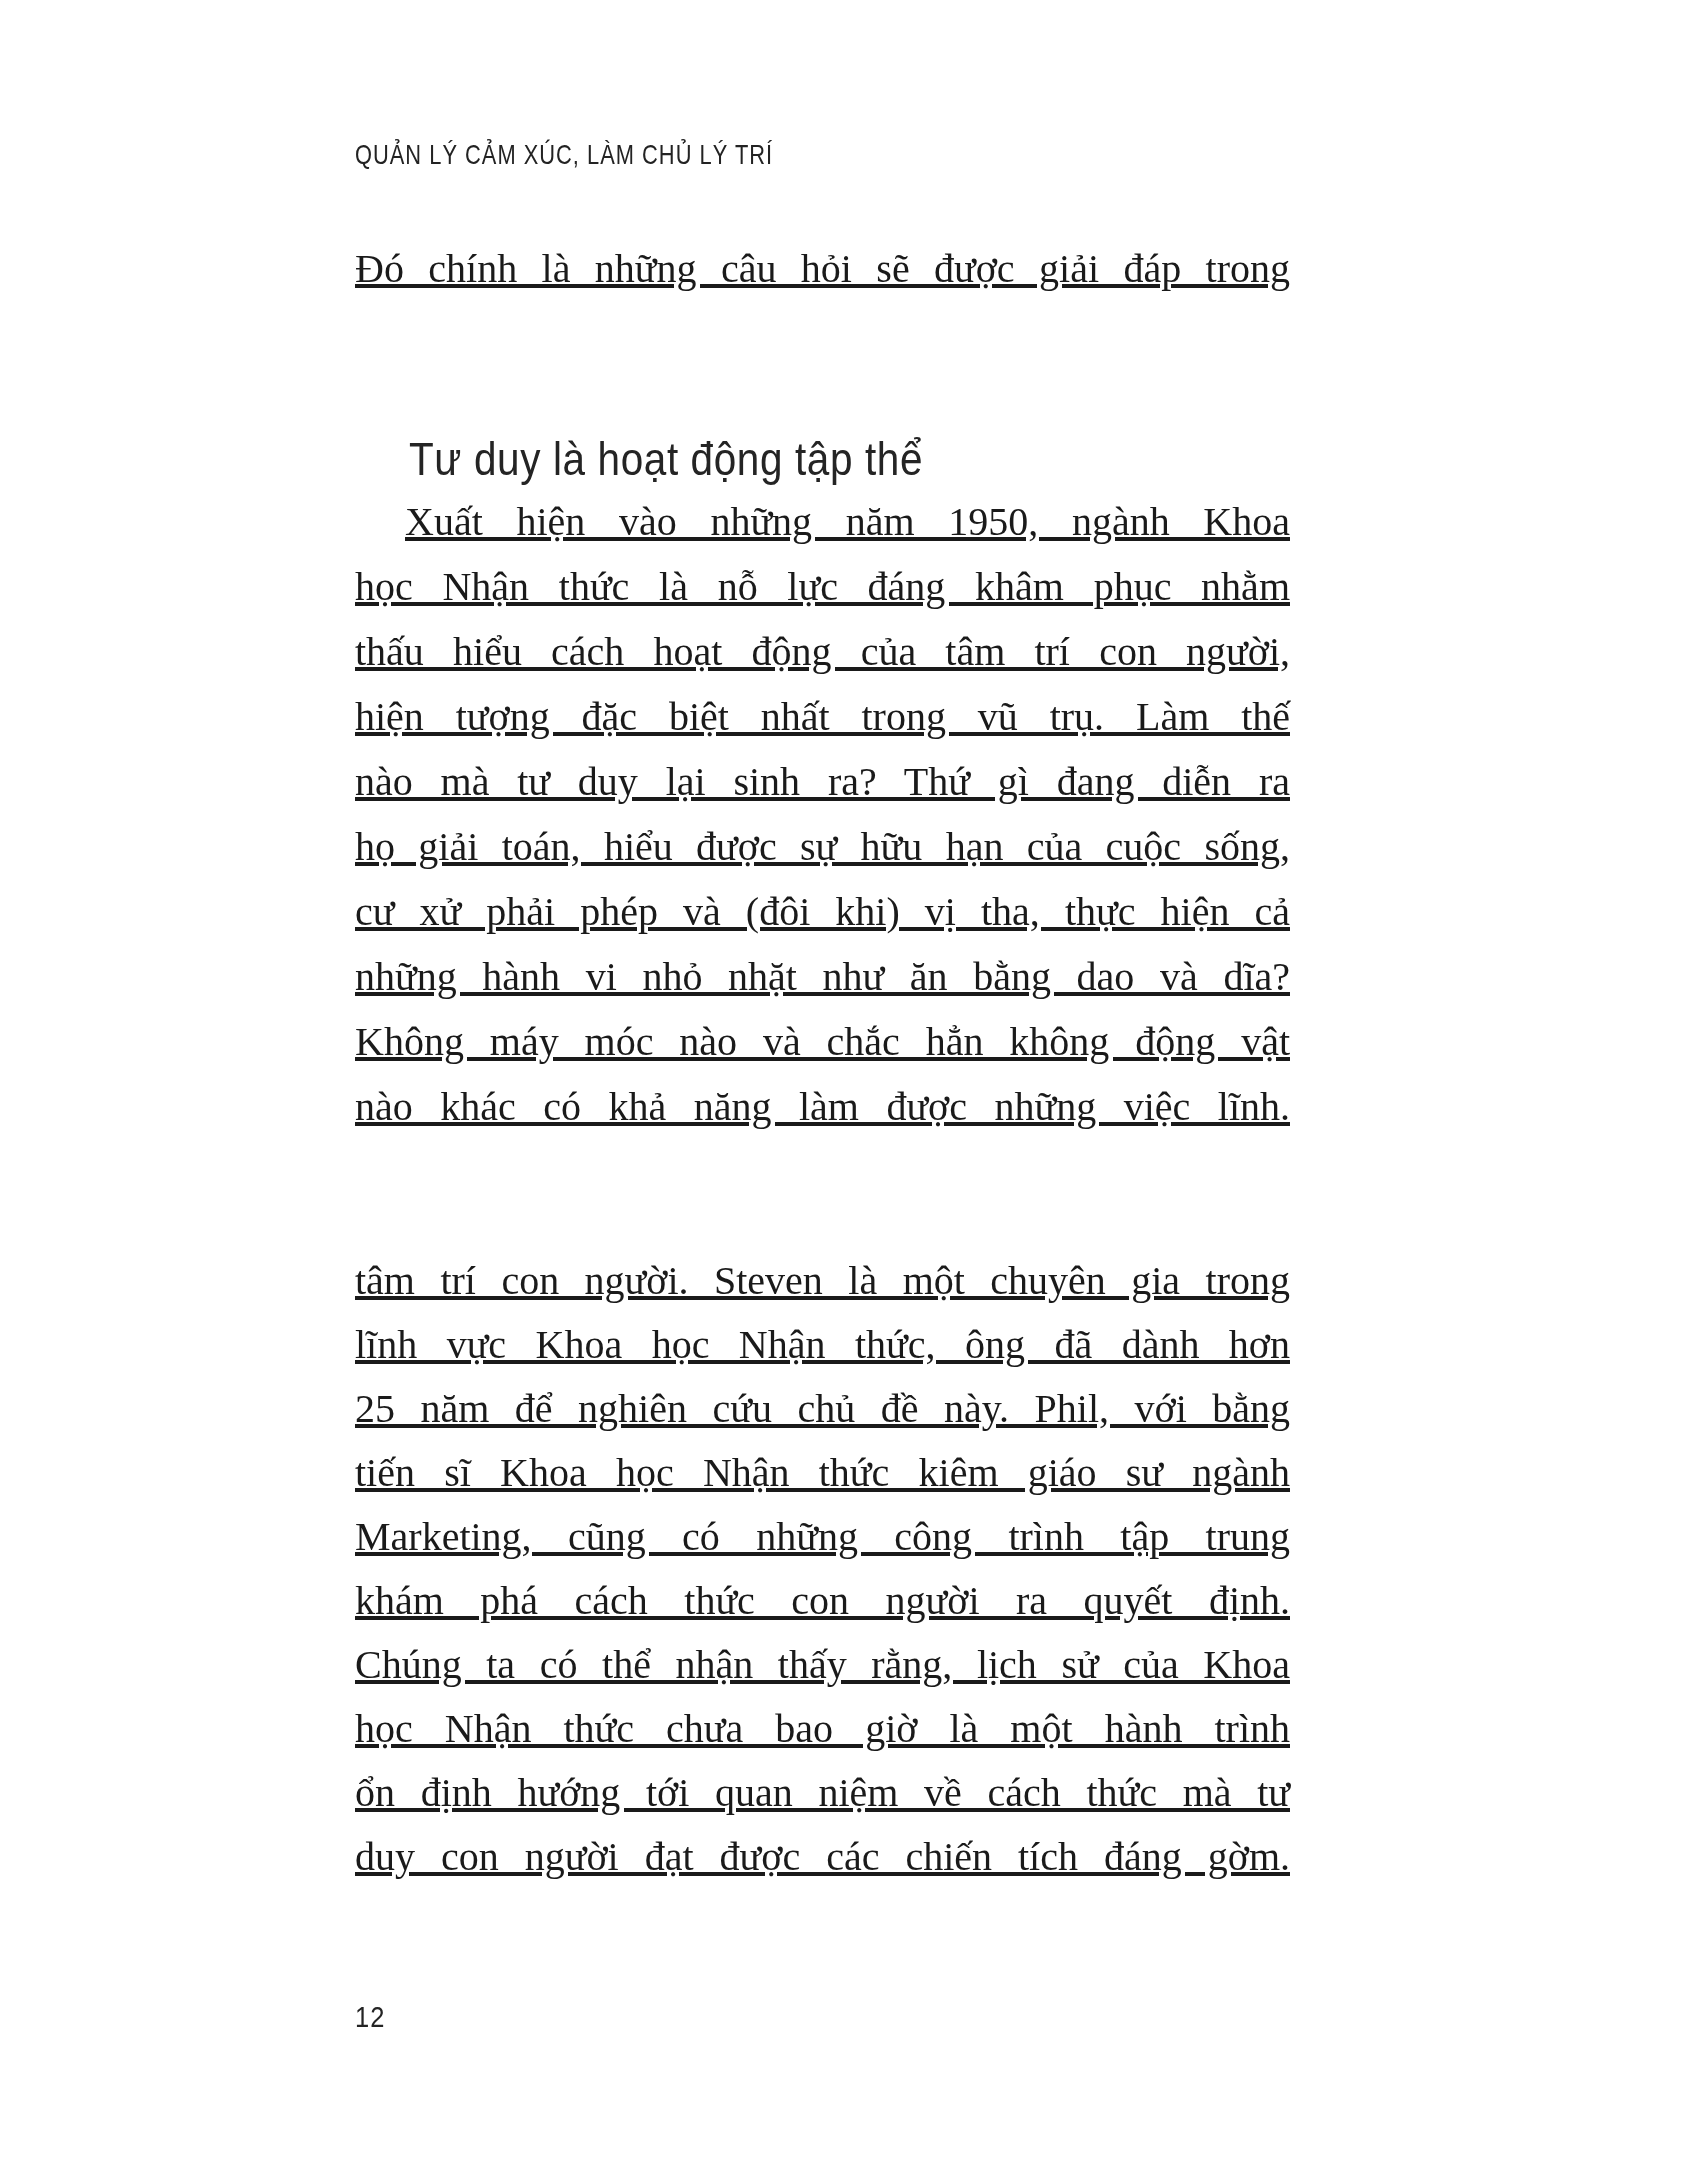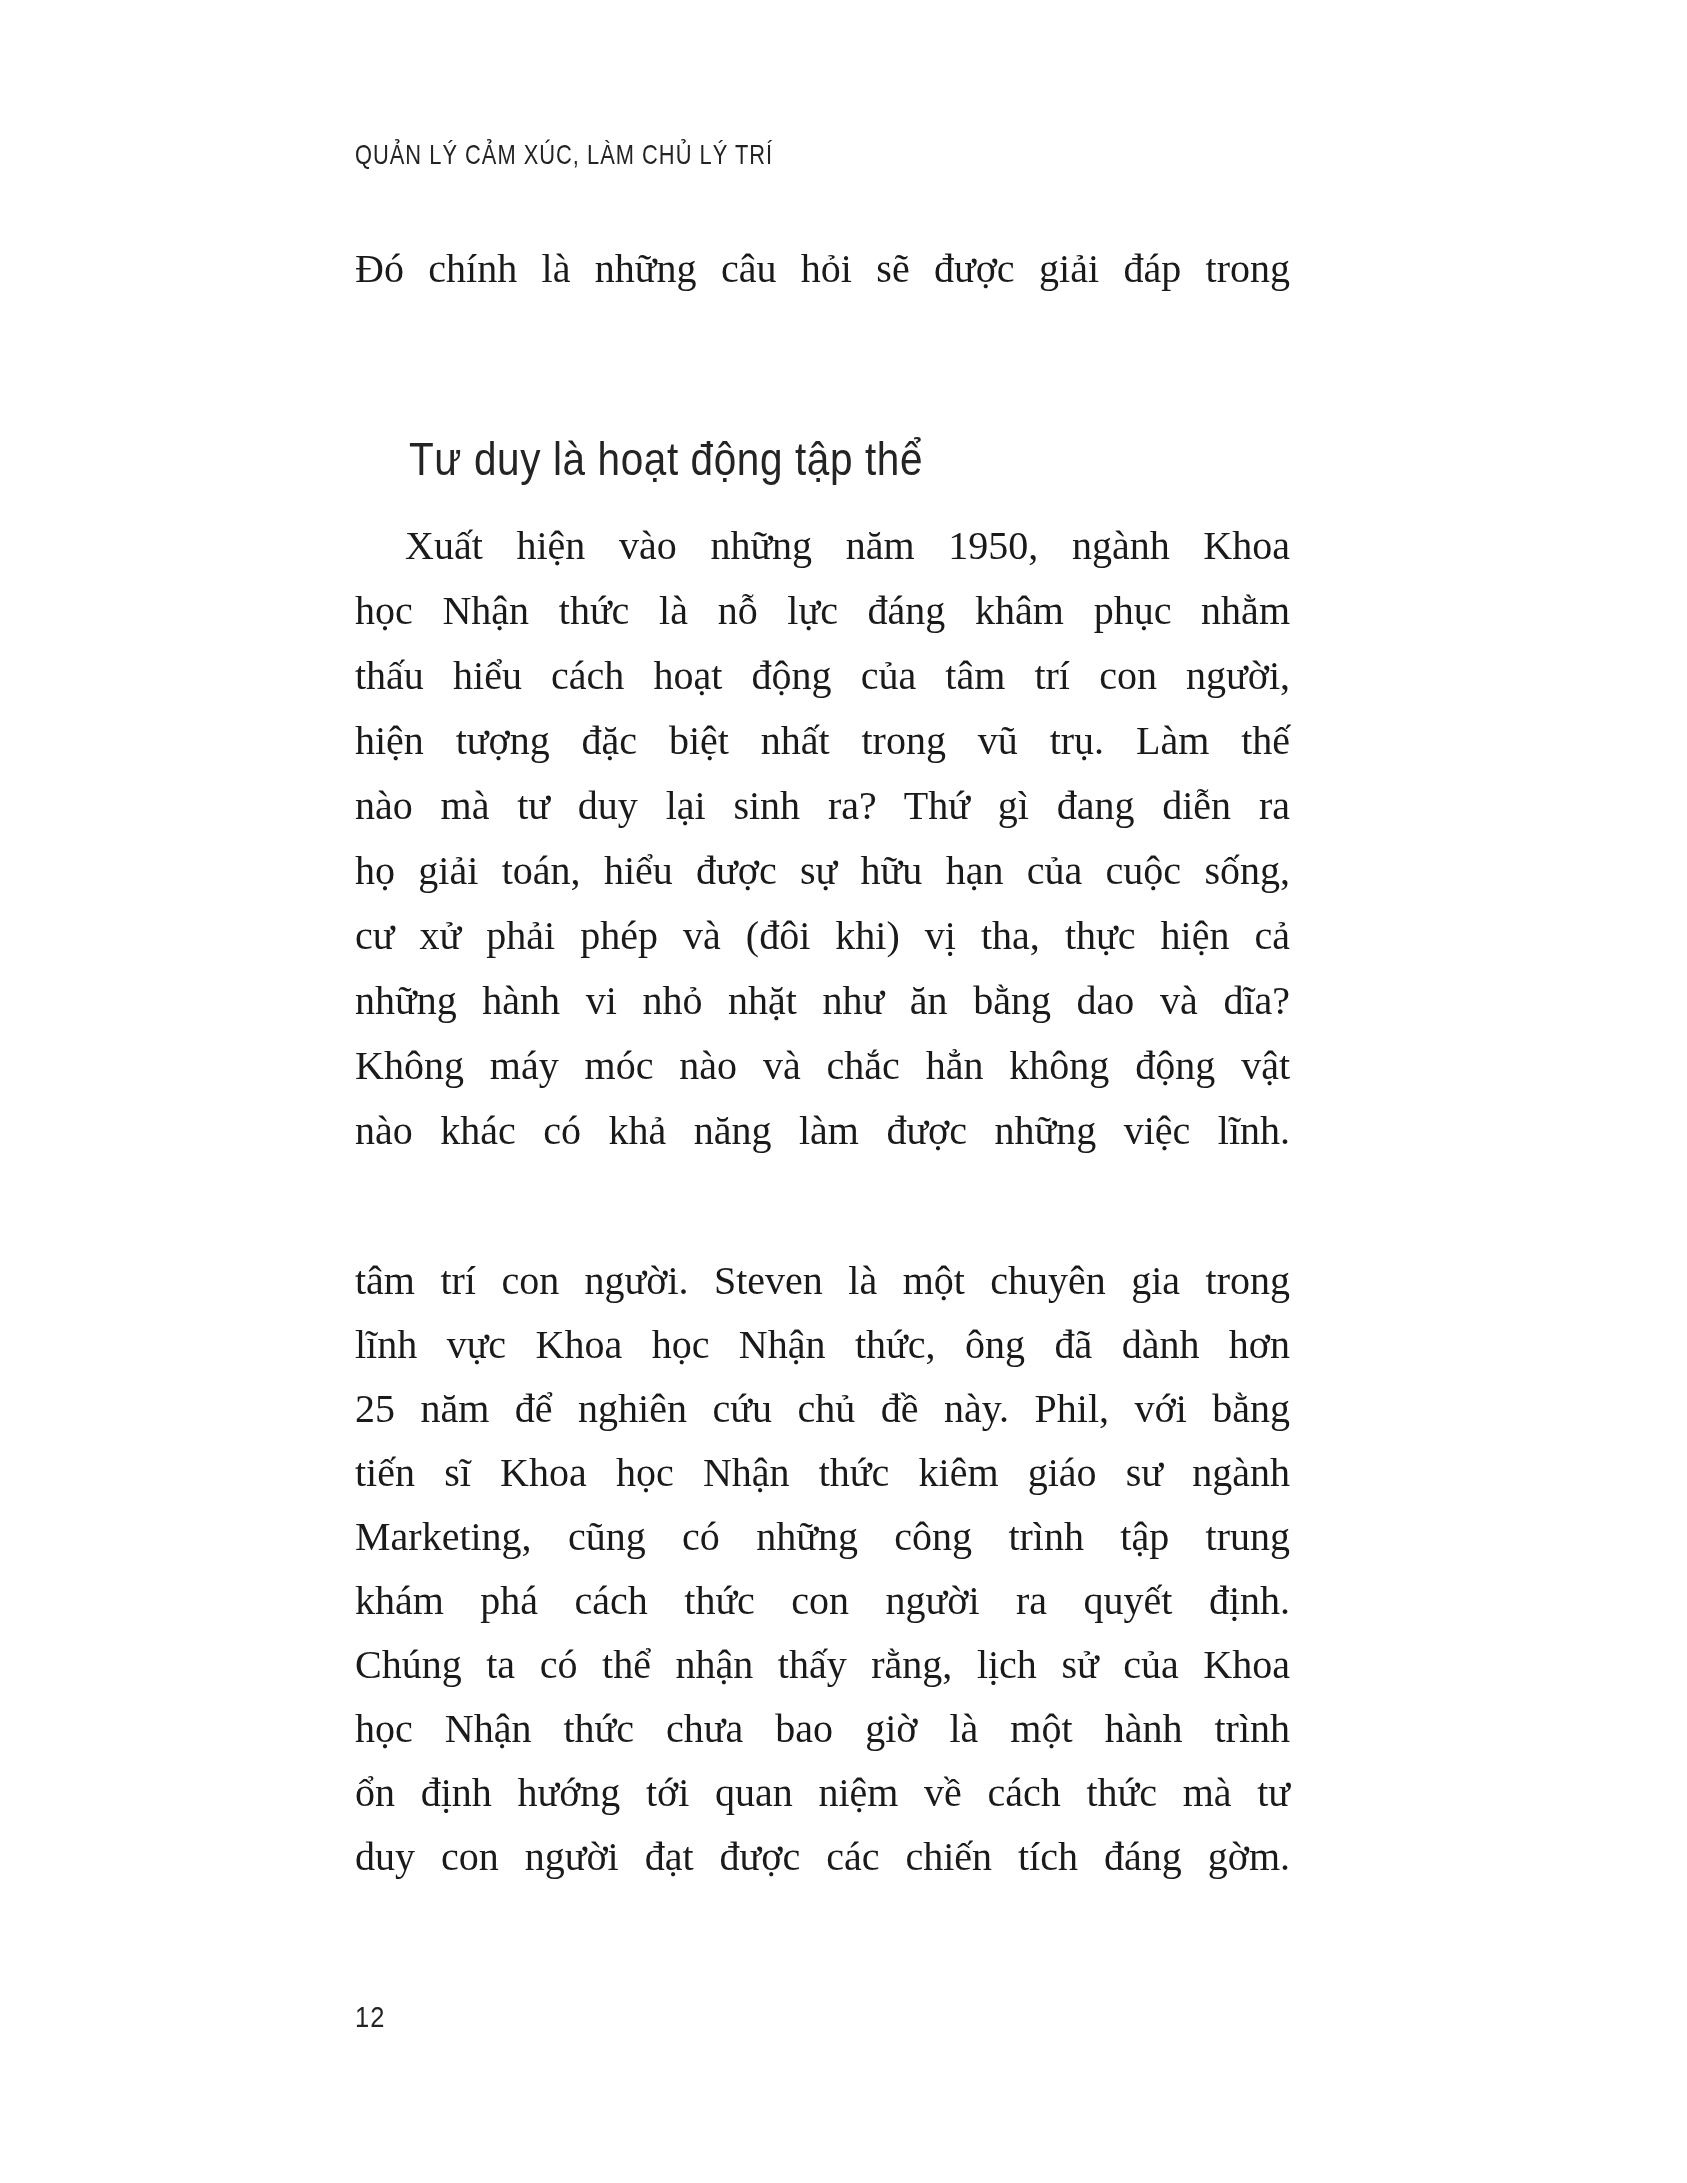--- a/index.html
+++ b/index.html
@@ -58,30 +58,31 @@
     position: absolute;
     left: 355px;
     width: 935px;
     font-family: "Liberation Serif", serif;
     font-size: 40px;
     color: #1a1a1a;
   }
   .para .line {
     text-align: justify;
     text-align-last: justify;
+    text-decoration: underline;
   }
   .para .line.flush-left {
     text-align-last: left;
   }
   .para .line.indent {
     padding-left: 50px;
   }
   .p1 { top: 239px; }
   .p1 .line { line-height: 60px; }
-  .p2 { top: 513px; }
+  .p2 { top: 489px; }
   .p2 .line { line-height: 65px; }
   .p3 { top: 1249px; }
   .p3 .line { line-height: 64px; }
 
   .page-number {
     position: absolute;
     left: 355px;
     top: 1992px;
     margin-top: 7px;
   }

